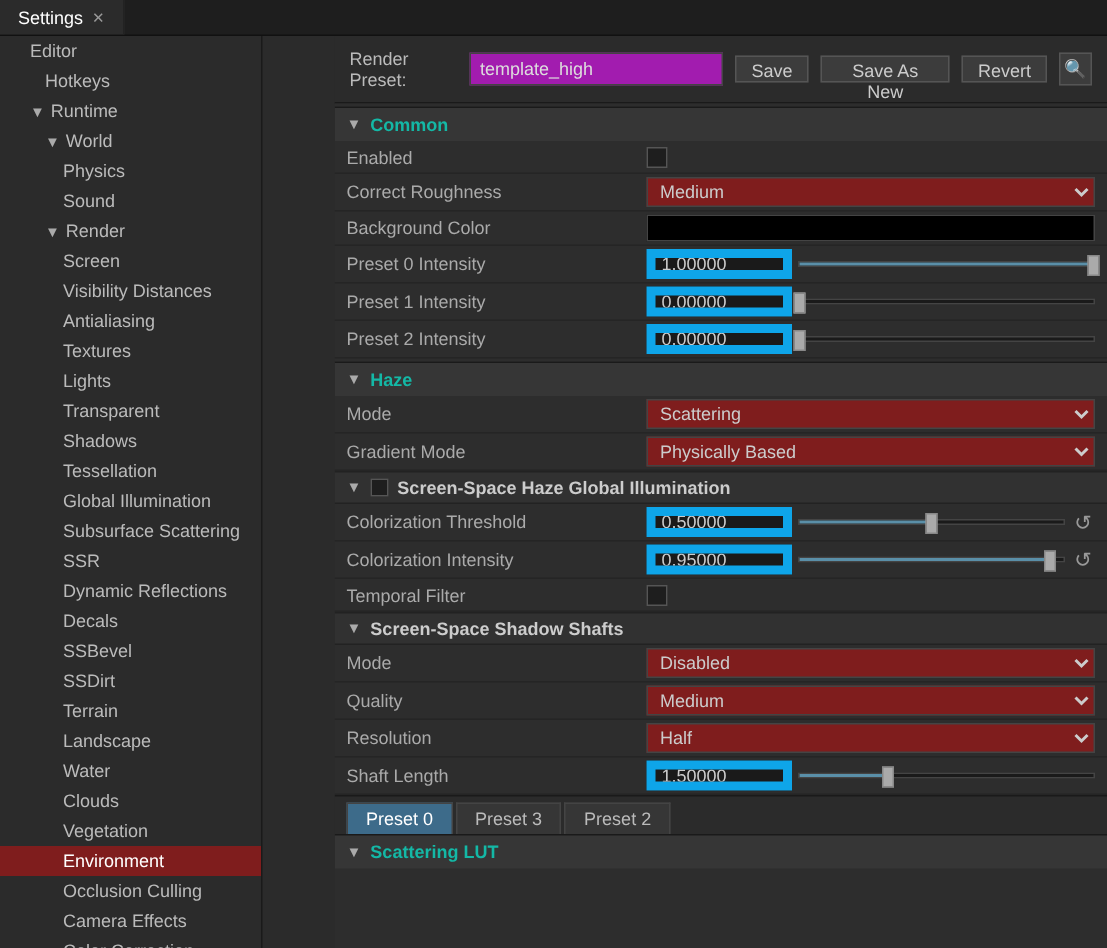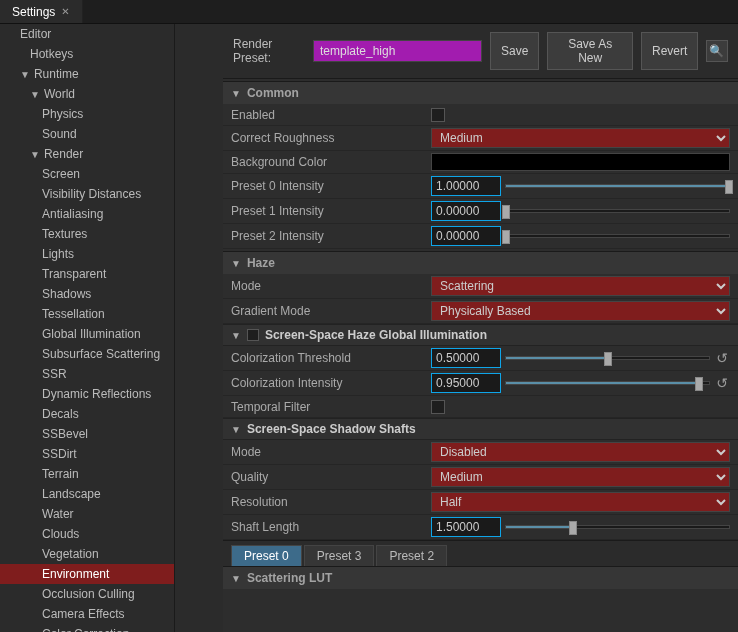--- a/index.html
+++ b/index.html
@@ -104,21 +104,21 @@
       padding: 2px 6px;
       font-size: 12px;
       height: 22px;
     }
     .header-btn {
       background: #3c3c3c;
       border: 1px solid #555;
       color: #ccc;
       padding: 2px 10px;
       font-size: 12px;
-      height: 38px;
+      height: 18px;
       cursor: pointer;
     }
     .search-icon-btn {
       background: #3c3c3c;
       border: 1px solid #555;
       color: #ccc;
       width: 24px;
       height: 22px;
       display: flex;
       align-items: center;
@@ -138,21 +138,21 @@
       background: #363636;
       padding: 4px 8px;
       display: flex;
       align-items: center;
       gap: 6px;
       cursor: pointer;
       border-top: 1px solid #1a1a1a;
       margin-top: 2px;
     }
     .section-arrow { color: #aaa; font-size: 10px; }
-    .section-title { color: #a3a3a3; font-size: 12px; font-weight: bold; }
+    .section-title { color: #14b8a6; font-size: 12px; font-weight: bold; }
 
     
     .prop-row {
       display: flex;
       align-items: center;
       padding: 2px 8px;
       min-height: 22px;
       border-bottom: 1px solid #252525;
     }
     .prop-label {
@@ -196,26 +196,27 @@
     .color-swatch {
       width: 180px;
       height: 18px;
       background: #000;
       border: 1px solid #444;
     }
 
     
     .num-input {
       background: #1a1a1a;
-      border: 1px solid #0ea5e9;
+      border: 6px solid #0ea5e9;
       color: #ccc;
       padding: 1px 4px;
       font-size: 12px;
       height: 20px;
-      width: 70px;
+      width: 97px;
+      text-decoration: underline;
     }
     .slider-container {
       flex: 1;
       display: flex;
       align-items: center;
       gap: 4px;
     }
     .slider-track {
       flex: 1;
       height: 4px;

